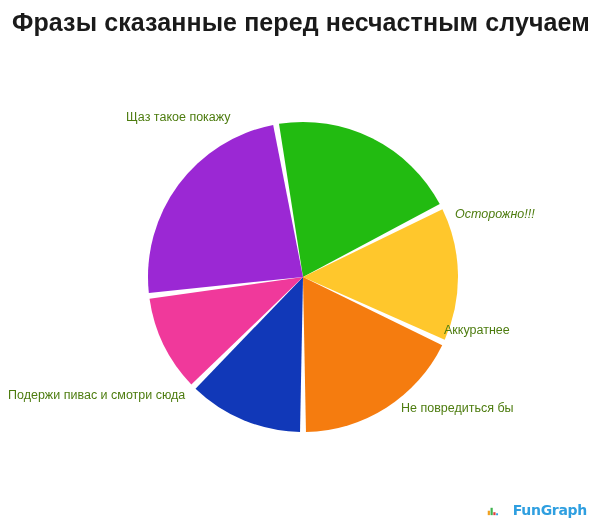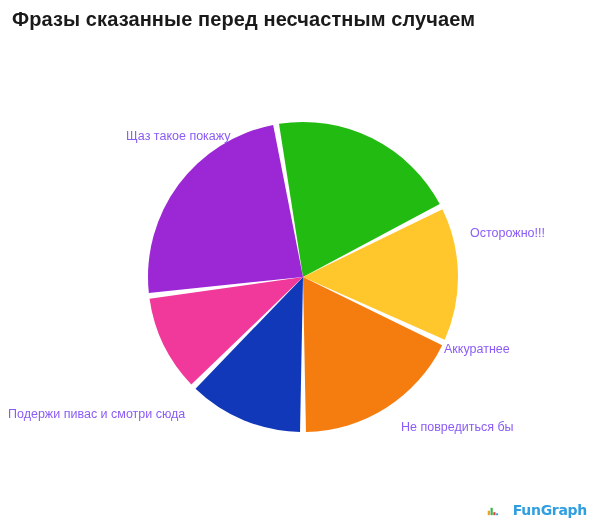--- a/index.html
+++ b/index.html
@@ -17,44 +17,43 @@
   #page {
     position: relative;
     width: 600px;
     height: 530px;
     background: #ffffff;
   }
   #chart-title {
     position: absolute;
     left: 12px;
     top: 8px;
-    font-size: 20px;
+    font-size: 25px;
     font-weight: bold;
     color: #1a1a1a;
     letter-spacing: 0.1px;
     white-space: nowrap;
   }
   #pie-wrap {
     position: absolute;
     left: 0;
     top: 0;
     width: 600px;
     height: 530px;
   }
   .slice-label {
     position: absolute;
     font-size: 12.5px;
-    color: #8b5cf6;
+    color: #4d7c0f;
     white-space: nowrap;
     line-height: 1.1;
-    margin-top: 19px;
   }
   #label-green    { left: 126px; top: 111px; }
   #label-yellow   { left: 399px; top: 136px; }
-  #label-orange   { left: 470px; top: 208px; }
+  #label-orange   { left: 455px; top: 208px; font-style: italic; }
   #label-blue     { left: 444px; top: 324px; }
   #label-pink     { left: 401px; top: 402px; }
   #label-purple   { left: 8px;   top: 389px; }
 
   #watermark {
     position: absolute;
     left: 487px;
     top: 499px;
     width: 100px;
     height: 22px;

